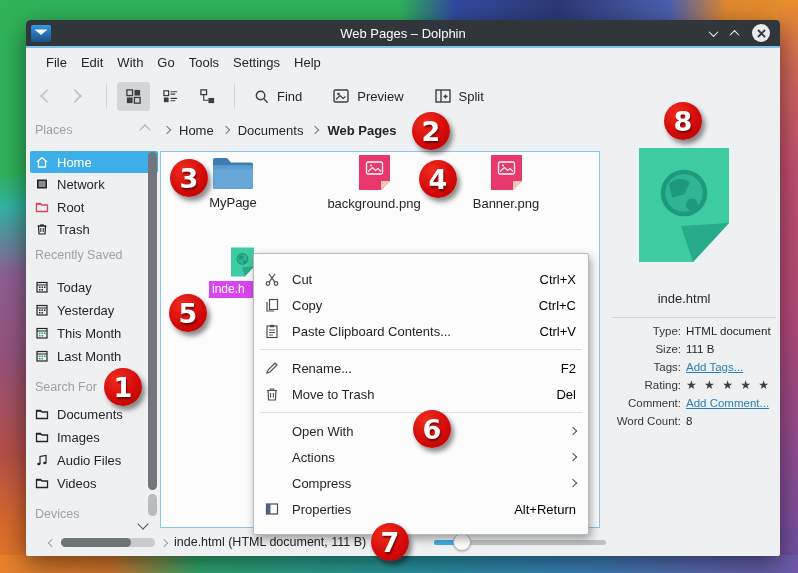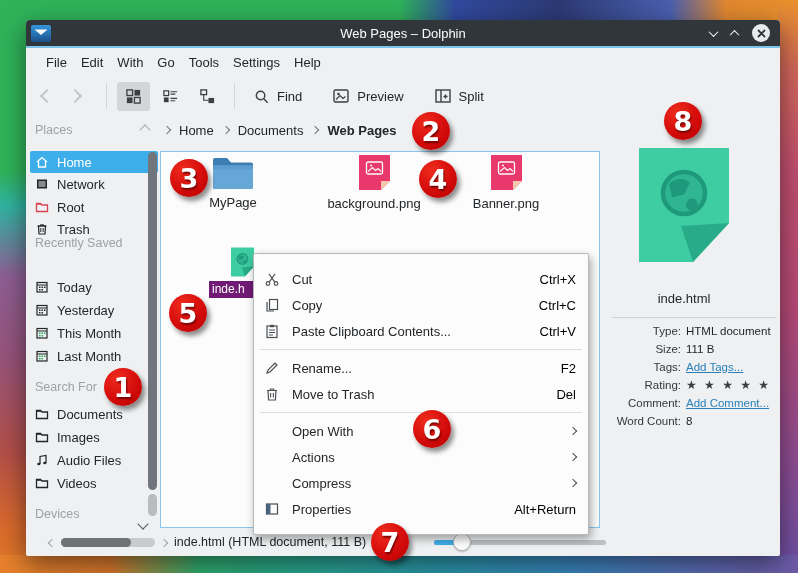--- a/index.html
+++ b/index.html
@@ -62,21 +62,21 @@
   .v-thumb { position:absolute; top:0; left:0; width:9px; height:338px; background:#70767b; border-radius:5px; }
   .v-thumb2 { position:absolute; top:342px; left:0; width:9px; height:22px; background:#b8bcbe; border-radius:5px; }
   .sb-chev-down { position:absolute; left:113px; top:374px; width:8px; height:8px; border-right:1.8px solid #54595d; border-bottom:1.8px solid #54595d; transform:rotate(45deg); }
 
   
   .main-view { position:absolute; left:134px; top:131px; width:440px; height:377px; background:#fcfcfc; border:1px solid #8ac5ec; }
   .file-item { position:absolute; width:100px; display:flex; flex-direction:column; align-items:center; gap:5px; }
   .file-label { font-size:13px; white-space:nowrap; }
 
   .inde-icon { position:absolute; left:70px; top:95px; }
-  .inde-label { position:absolute; left:48px; top:129px; width:45px; height:17px; background:#701a75; color:#fff; font-size:12px; line-height:17px; padding-left:3px; overflow:hidden; white-space:nowrap; }
+  .inde-label { position:absolute; left:48px; top:129px; width:45px; height:17px; background:#d946ef; color:#fff; font-size:12px; line-height:17px; padding-left:3px; overflow:hidden; white-space:nowrap; }
 
   
   .ctx-menu { position:absolute; left:92px; top:101px; width:336px; background:#fcfcfc; border:1px solid #b6b9bb; border-radius:2px; box-shadow:2px 4px 10px rgba(0,0,0,.35); padding:12px 0; z-index:20; }
   .ctx-row { height:26px; display:flex; align-items:center; padding:0 12px 0 10px; }
   .ctx-ico { width:16px; height:16px; margin-right:12px; flex:0 0 auto; }
   .ctx-label { flex:1; }
   .ctx-short { color:#000000; }
   .ctx-sub { width:6px; height:6px; border-right:1.6px solid #4a4f54; border-bottom:1.6px solid #4a4f54; transform:rotate(-45deg); }
   .ctx-sep { height:1px; background:#dcdee0; margin:5px 6px; }
 
@@ -251,21 +251,21 @@
       <span>Root</span>
     </div>
     <div class="sb-row" style="top:72px">
       <svg width="14" height="14" viewBox="0 0 14 14">
         <path d="M3.5 4 H10.5 L10 12 H4 Z" fill="none" stroke="#232629" stroke-width="1.2"></path>
         <path d="M2.5 4 H11.5 M5.5 4 V2.8 H8.5 V4 M5.8 6 V10 M8.2 6 V10" stroke="#232629" stroke-width="1" fill="none"></path>
         </svg>
       <span>Trash</span>
     </div>
 
-    <div class="sb-header" style="top:90px">Recently Saved</div>
+    <div class="sb-header" style="top:102px">Recently Saved</div>
     <div class="sb-row" style="top:130px">
       <svg width="14" height="14" viewBox="0 0 14 14">
         <rect x="2" y="2.5" width="10" height="9.5" fill="none" stroke="#232629" stroke-width="1.2"></rect>
         <path d="M2 5 H12" stroke="#232629" stroke-width="1"></path>
         <g fill="#232629">
             <rect x="4" y="6.5" width="1.5" height="1.5"></rect>
             <rect x="6.5" y="6.5" width="1.5" height="1.5"></rect>
             <rect x="9" y="6.5" width="1.5" height="1.5"></rect>
             <rect x="4" y="9" width="1.5" height="1.5"></rect>
             <rect x="6.5" y="9" width="1.5" height="1.5"></rect>

